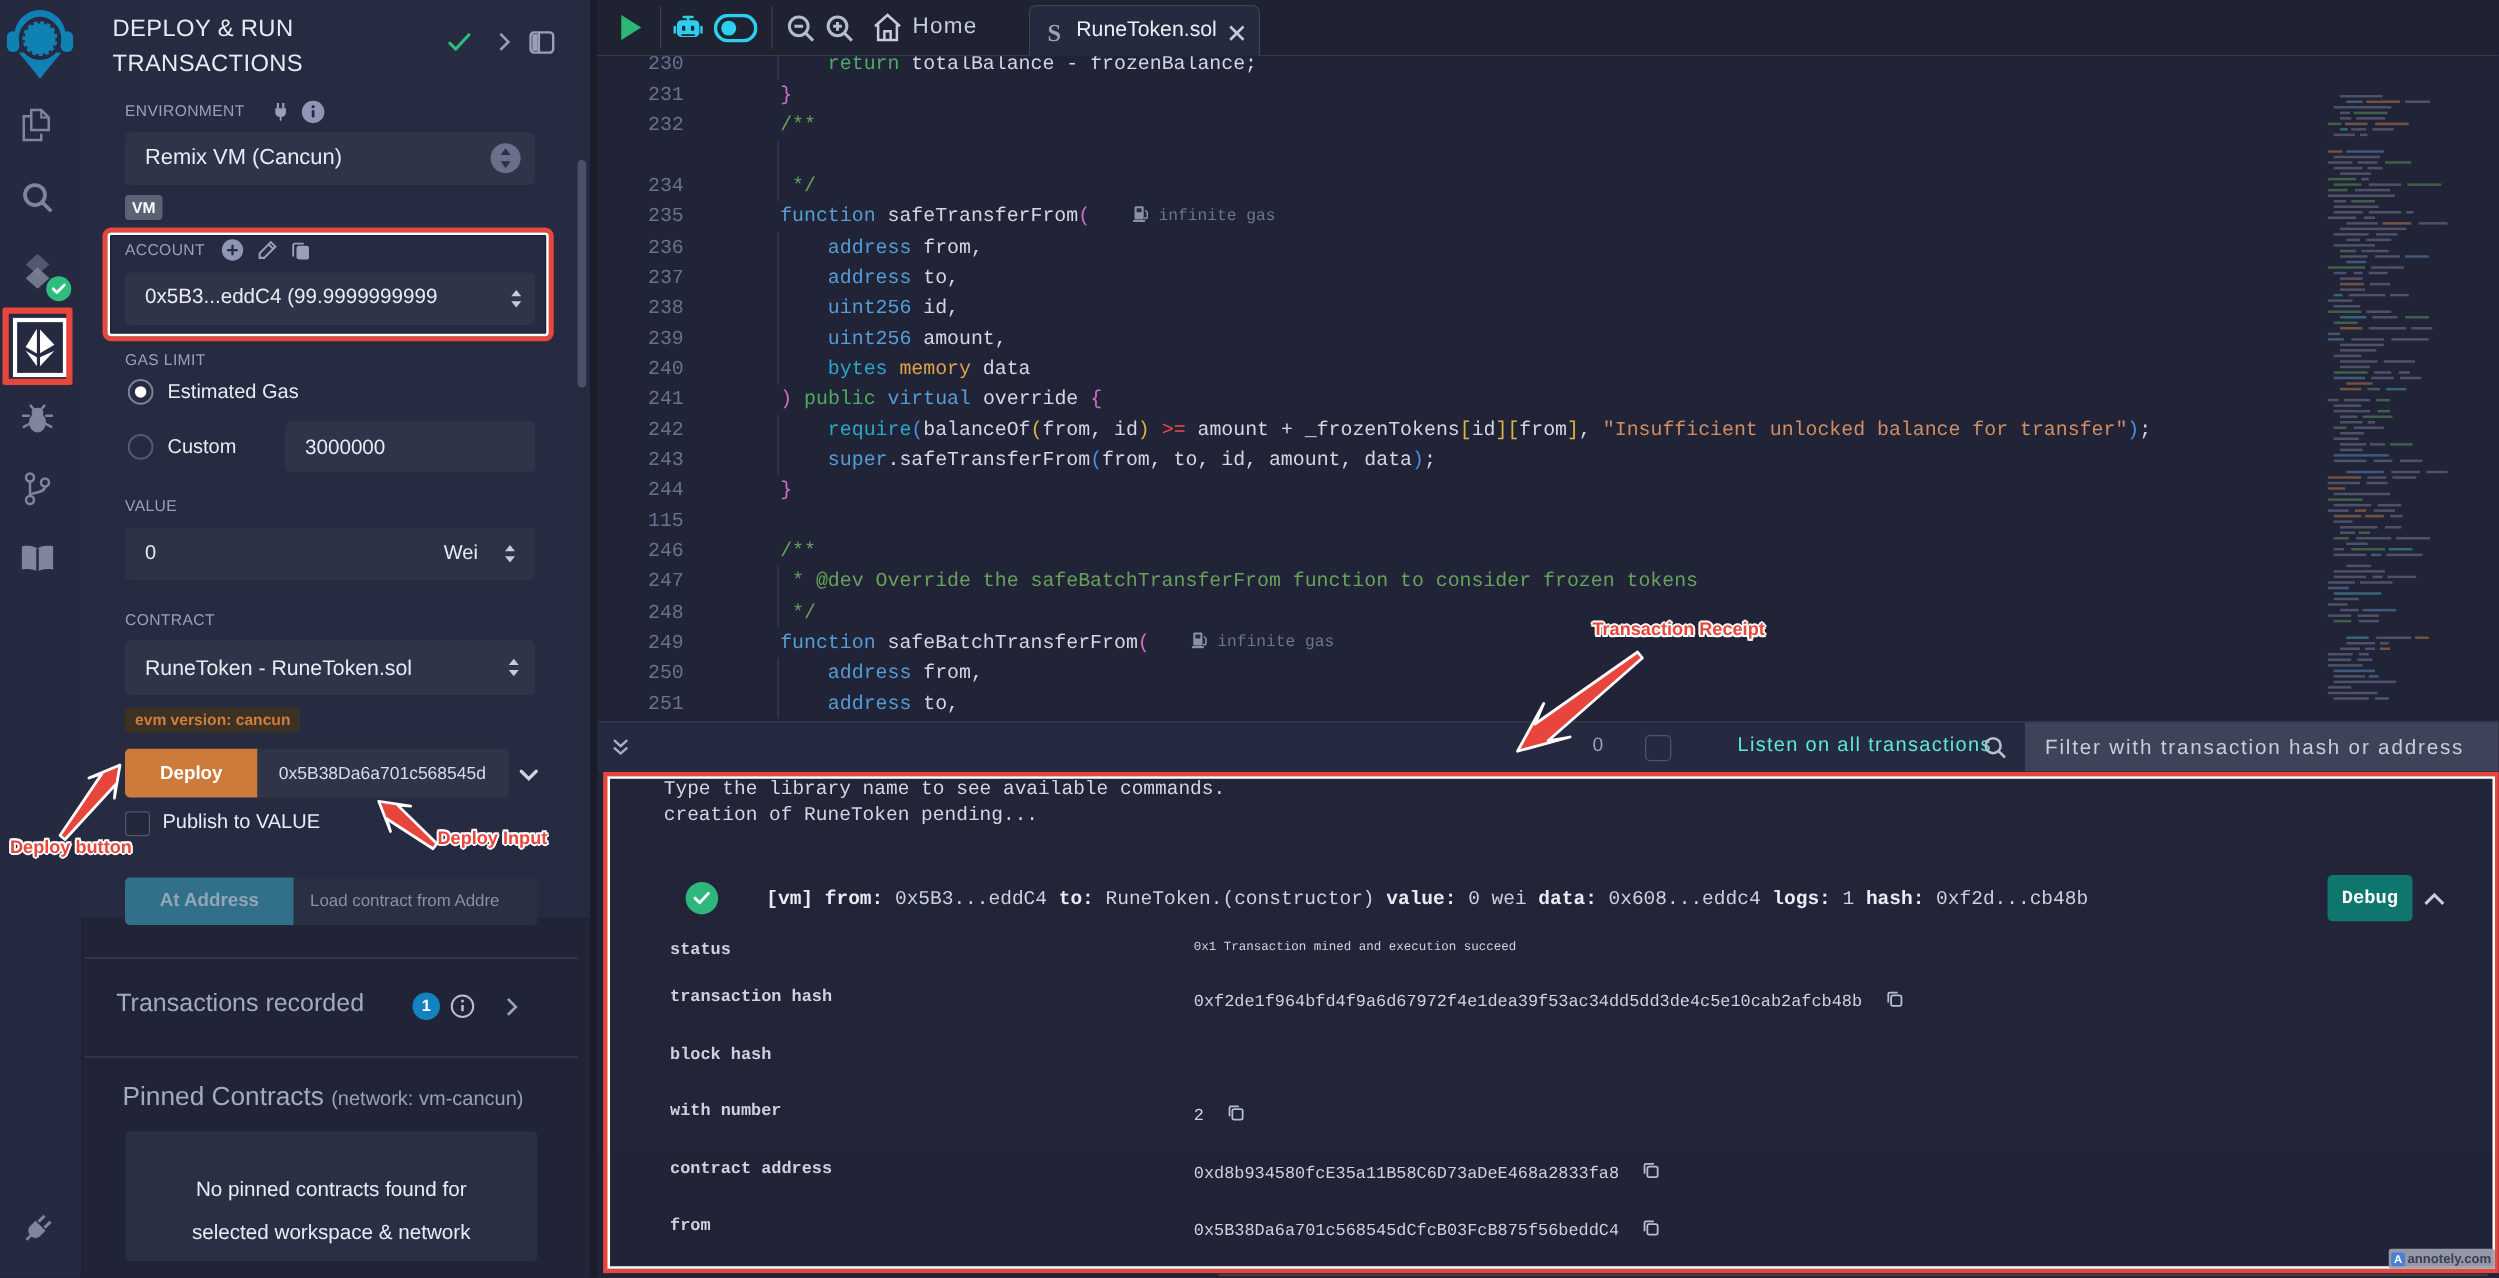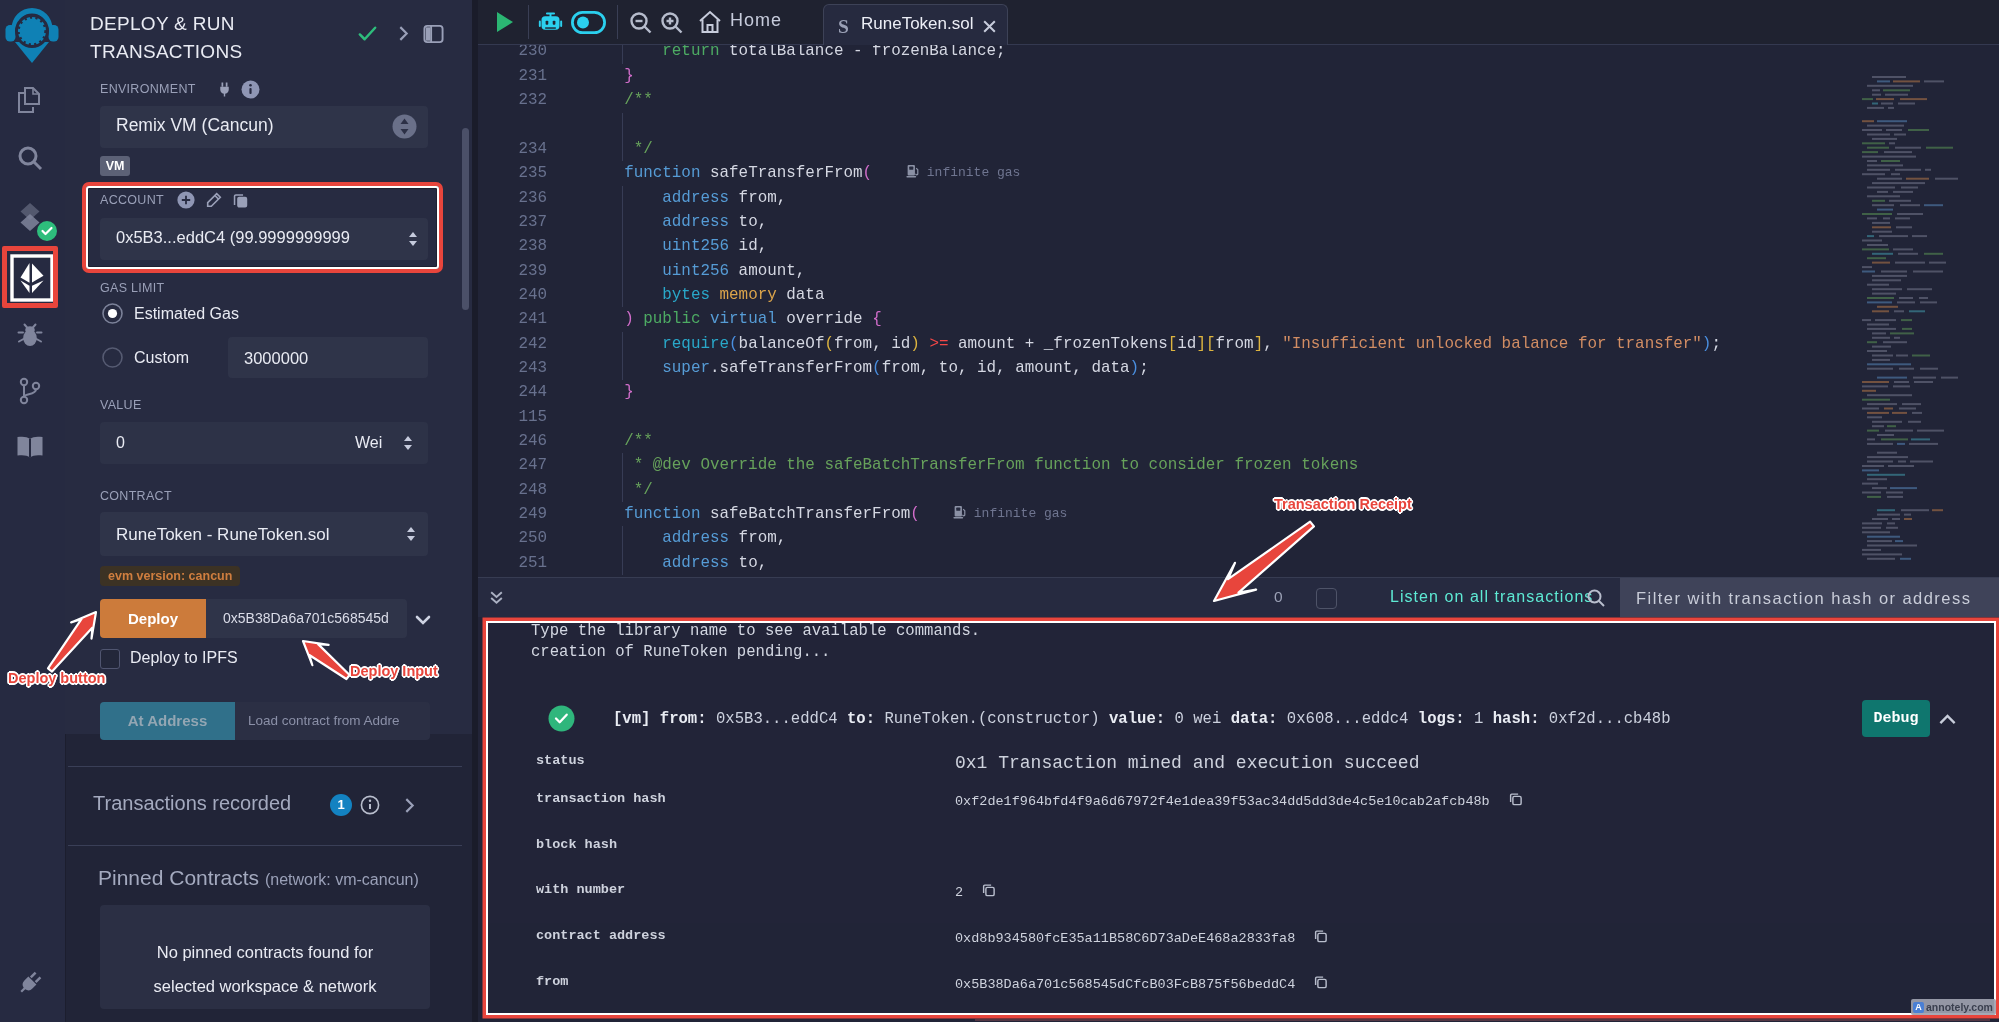--- a/index.html
+++ b/index.html
@@ -160,21 +160,21 @@
 
 <div style="position:absolute;left:35px;top:599px;width:106px;height:39px;background:#cc7b3b;border-radius:4px 0 0 4px;color:#fff;font-size:15px;font-weight:bold;text-align:center;line-height:39px">Deploy</div>
 <div style="position:absolute;left:141px;top:599px;width:201px;height:39px;background:#2f3449;border-radius:0 4px 4px 0">
         <div style="position:absolute;left:17px;top:11px;font-size:14px;color:#dadce8;white-space:nowrap;overflow:hidden;width:176px">0x5B38Da6a701c568545​d</div>
       </div>
 <div style="position:absolute;left:348px;top:610px"><svg width="20" height="20" viewBox="0 0 20 20" fill="none" stroke="#ced3e2" stroke-width="2.6" stroke-linecap="round">
           <path d="M4 7l6 6 6-6"></path>
         </svg></div>
 
 <div style="position:absolute;left:35px;top:649px;width:18px;height:18px;border:1.5px solid #505570;border-radius:3px;background:#23273a"></div>
-<div style="position:absolute;left:65px;top:649px;font-size:16px;color:#e9ebf3">Deploy to IPFS</div>
+<div style="position:absolute;left:65px;top:649px;font-size:16px;color:#e9ebf3">Publish to VALUE</div>
 
 <div style="position:absolute;left:35px;top:702px;width:135px;height:38px;background:#30708a;border-radius:4px 0 0 4px;color:#93a6b3;font-size:15px;font-weight:bold;text-align:center;line-height:38px">At Address</div>
 <div style="position:absolute;left:170px;top:702px;width:195px;height:38px;background:#2b2f44;border-radius:0 4px 4px 0">
         <div style="position:absolute;left:13px;top:11px;font-size:13.5px;color:#8b90a8;white-space:nowrap;overflow:hidden;width:172px">Load contract from Addre</div>
       </div>
 
 <div style="position:absolute;left:3px;top:766px;width:394px;height:1px;background:#3a3f57"></div>
 <div style="position:absolute;left:28px;top:792px;font-size:20px;color:#a4aabf">Transactions recorded</div>
 <div style="position:absolute;left:265px;top:794px;width:22px;height:22px;background:#1382c1;border-radius:50%;color:#fff;font-size:13px;font-weight:bold;text-align:center;line-height:22px">1</div>
 <div style="position:absolute;left:295px;top:795px"><svg width="20" height="20" viewBox="0 0 20 20" fill="none" stroke="#b9becd" stroke-width="1.6">
@@ -496,21 +496,21 @@
 <div style="position:absolute;left:70px;top:88px"><svg width="27" height="27" viewBox="0 0 27 27">
           <circle cx="13.5" cy="13.5" r="13" fill="#2fb67c"></circle>
           <path d="M8 13.5l3.7 3.7 7-7.5" stroke="#fff" stroke-width="2.3" fill="none" stroke-linecap="round" stroke-linejoin="round"></path>
         </svg></div>
 <div style="position:absolute;left:135px;top:93px;font-size:15.6px;color:#ccd1de;white-space:nowrap"><span style="font-weight:bold;color:#e9ecf3">[vm]</span> <span style="font-weight:bold;color:#e9ecf3">from:</span> 0x5B3...eddC4 <span style="font-weight:bold;color:#e9ecf3">to:</span> RuneToken.(constructor) <span style="font-weight:bold;color:#e9ecf3">value:</span> 0 wei <span style="font-weight:bold;color:#e9ecf3">data:</span> 0x608...eddc4 <span style="font-weight:bold;color:#e9ecf3">logs:</span> 1 <span style="font-weight:bold;color:#e9ecf3">hash:</span> 0xf2d...cb48b</div>
 <div style="position:absolute;left:1384px;top:83px;width:68px;height:37px;background:#0f766e;border-radius:4px;color:#fff;font-size:15px;font-weight:bold;text-align:center;line-height:37px">Debug</div>
 <div style="position:absolute;left:1460px;top:93px"><svg width="19" height="19" viewBox="0 0 16 16" fill="none" stroke="#c8cdda" stroke-width="2">
           <path d="M2 11l6-6 6 6"></path>
         </svg></div>
 <div style="position:absolute;left:58px;top:136px;font-size:13.5px;font-weight:bold;color:#ced2dd">status</div>
-      <div style="position:absolute;left:477px;top:136px;font-size:18px;color:#ced2dd">0x1 Transaction mined and execution succeed</div>
+      <div style="position:absolute;left:477px;top:136px;font-size:10px;color:#ced2dd">0x1 Transaction mined and execution succeed</div>
 <div style="position:absolute;left:58px;top:174px;font-size:13.5px;font-weight:bold;color:#ced2dd">transaction hash</div>
       <div style="position:absolute;left:477px;top:174px;font-size:13.5px;color:#ced2dd">0xf2de1f964bfd4f9a6d67972f4e1dea39f53ac34dd5dd3de4c5e10cab2afcb48b<span style="display:inline-block;margin-left:18px;vertical-align:-2px"><svg width="15" height="16" viewBox="0 0 20 20" fill="none" stroke="#b9becd" stroke-width="1.9">
             <rect x="6.5" y="6.5" width="11" height="11" rx="2"></rect>
             <path d="M13.5 3.5H5A1.5 1.5 0 0 0 3.5 5v9"></path>
           </svg></span></div>
 <div style="position:absolute;left:58px;top:220px;font-size:13.5px;font-weight:bold;color:#ced2dd">block hash</div>
 <div style="position:absolute;left:58px;top:265px;font-size:13.5px;font-weight:bold;color:#ced2dd">with number</div>
       <div style="position:absolute;left:477px;top:265px;font-size:13.5px;color:#ced2dd">2<span style="display:inline-block;margin-left:18px;vertical-align:-2px"><svg width="15" height="16" viewBox="0 0 20 20" fill="none" stroke="#b9becd" stroke-width="1.9">
             <rect x="6.5" y="6.5" width="11" height="11" rx="2"></rect>
             <path d="M13.5 3.5H5A1.5 1.5 0 0 0 3.5 5v9"></path>

